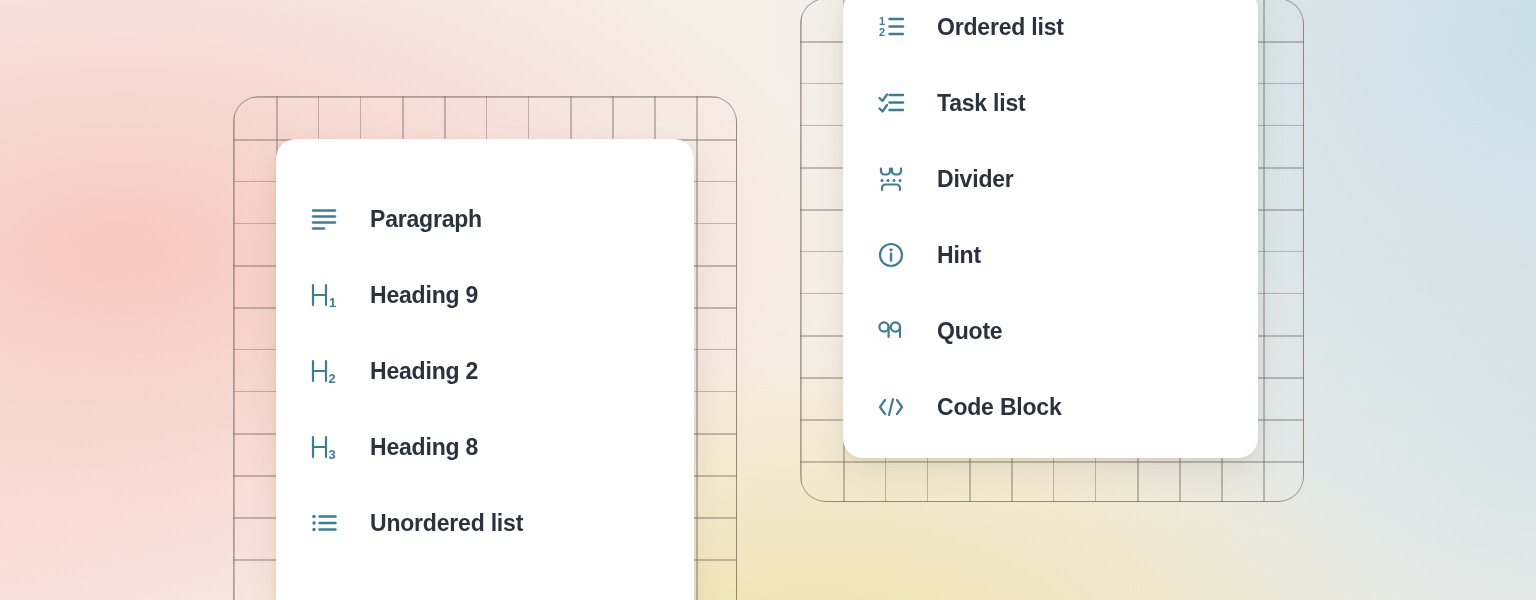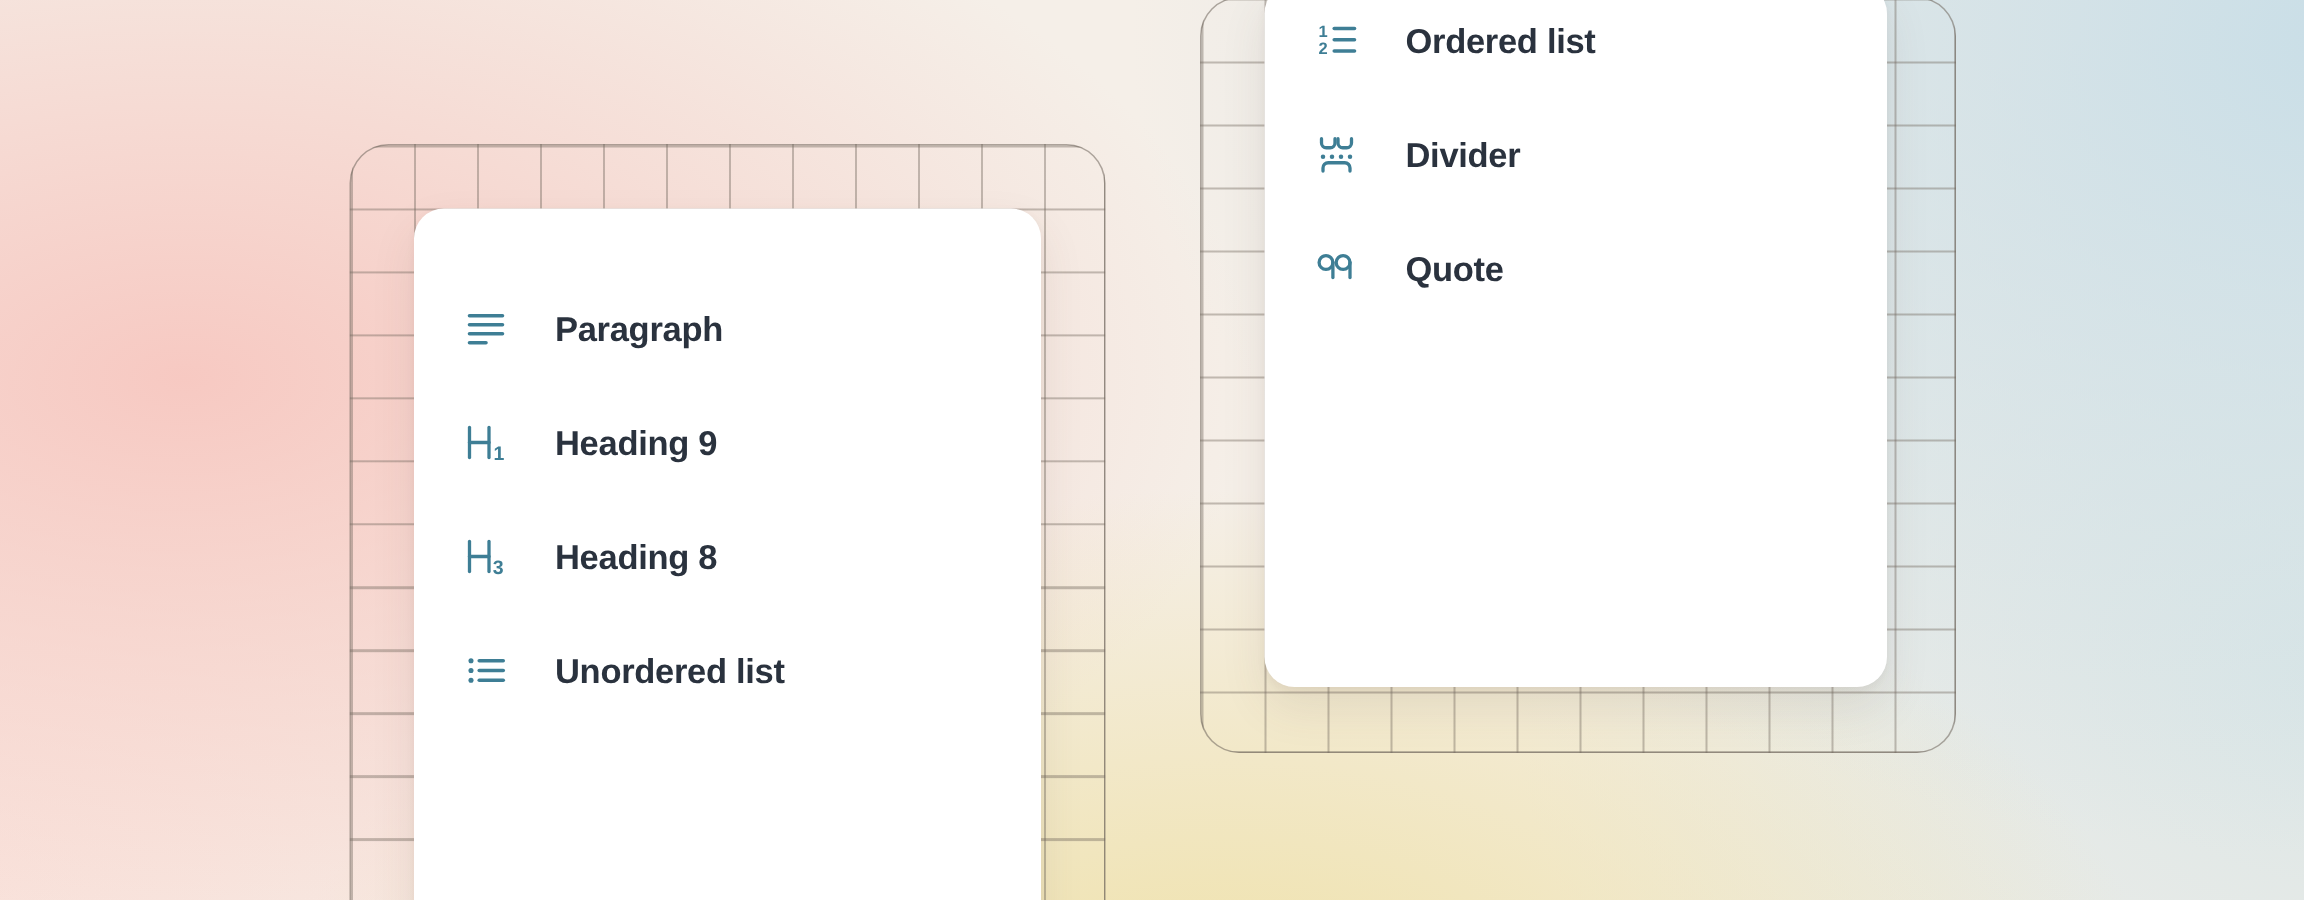--- a/index.html
+++ b/index.html
@@ -195,20 +195,28 @@
     <span class="icon">
       <svg>
             <use href="#sym-heading-1"></use>
           </svg>
     </span>
     <span class="label">Heading 9</span>
   </div>
       <div class="menu-row">
     <span class="icon">
       <svg>
+            <use href="#sym-heading-2"></use>
+          </svg>
+    </span>
+    <span class="label">Heading 2</span>
+  </div>
+      <div class="menu-row">
+    <span class="icon">
+      <svg>
             <use href="#sym-heading-3"></use>
           </svg>
     </span>
     <span class="label">Heading 8</span>
   </div>
       <div class="menu-row">
     <span class="icon">
       <svg>
             <use href="#sym-unordered-list"></use>
           </svg>
@@ -224,27 +232,51 @@
     <span class="icon">
       <svg>
             <use href="#sym-ordered-list"></use>
           </svg>
     </span>
     <span class="label">Ordered list</span>
   </div>
       <div class="menu-row">
     <span class="icon">
       <svg>
+            <use href="#sym-task-list"></use>
+          </svg>
+    </span>
+    <span class="label">Task list</span>
+  </div>
+      <div class="menu-row">
+    <span class="icon">
+      <svg>
             <use href="#sym-divider"></use>
           </svg>
     </span>
     <span class="label">Divider</span>
   </div>
       <div class="menu-row">
     <span class="icon">
       <svg>
+            <use href="#sym-hint"></use>
+          </svg>
+    </span>
+    <span class="label">Hint</span>
+  </div>
+      <div class="menu-row">
+    <span class="icon">
+      <svg>
             <use href="#sym-quote"></use>
           </svg>
     </span>
     <span class="label">Quote</span>
+  </div>
+      <div class="menu-row">
+    <span class="icon">
+      <svg>
+            <use href="#sym-code-block"></use>
+          </svg>
+    </span>
+    <span class="label">Code Block</span>
   </div>
     </div>
 </div>
 
 </body></html>

